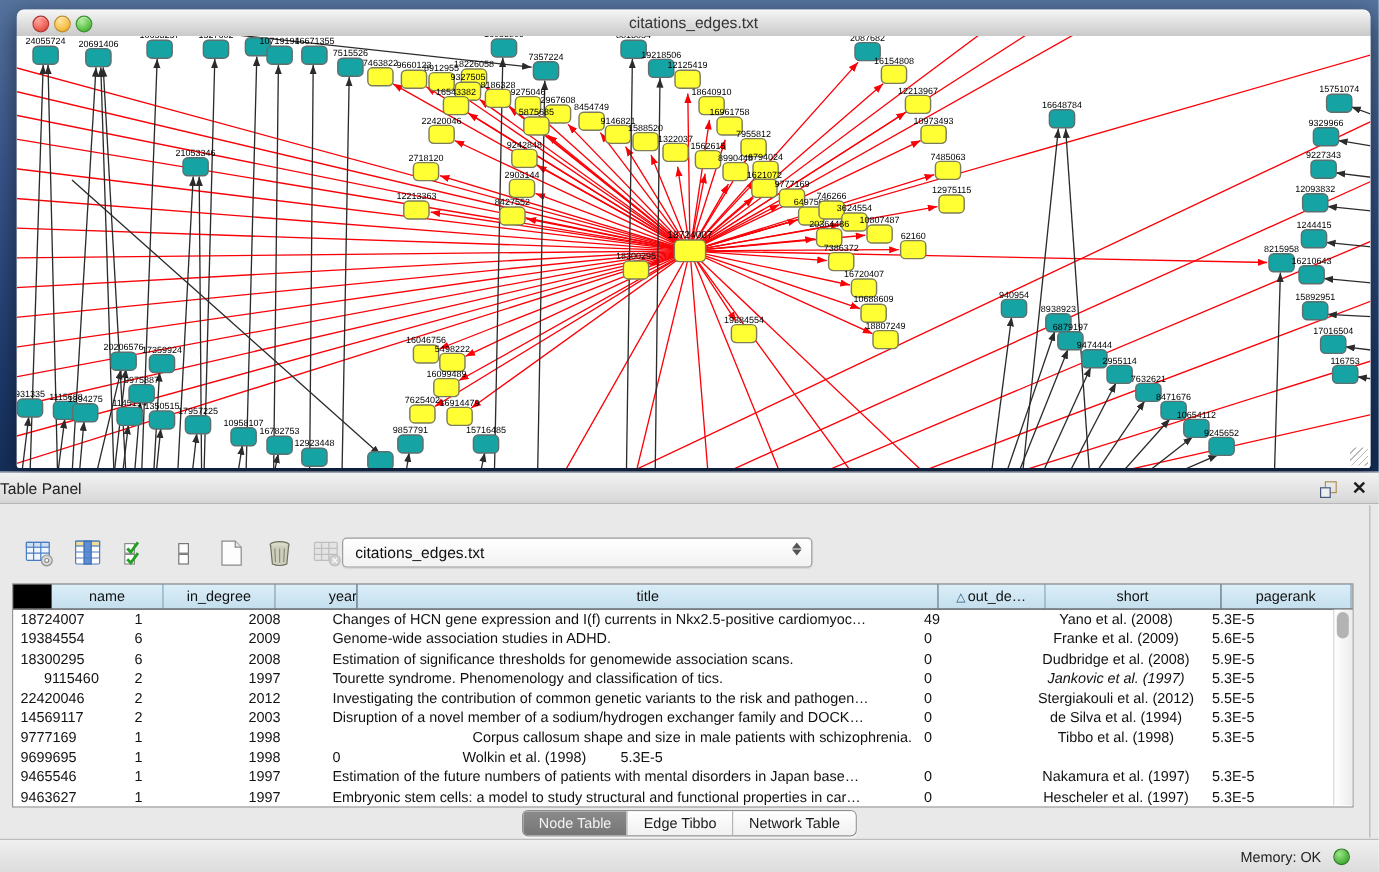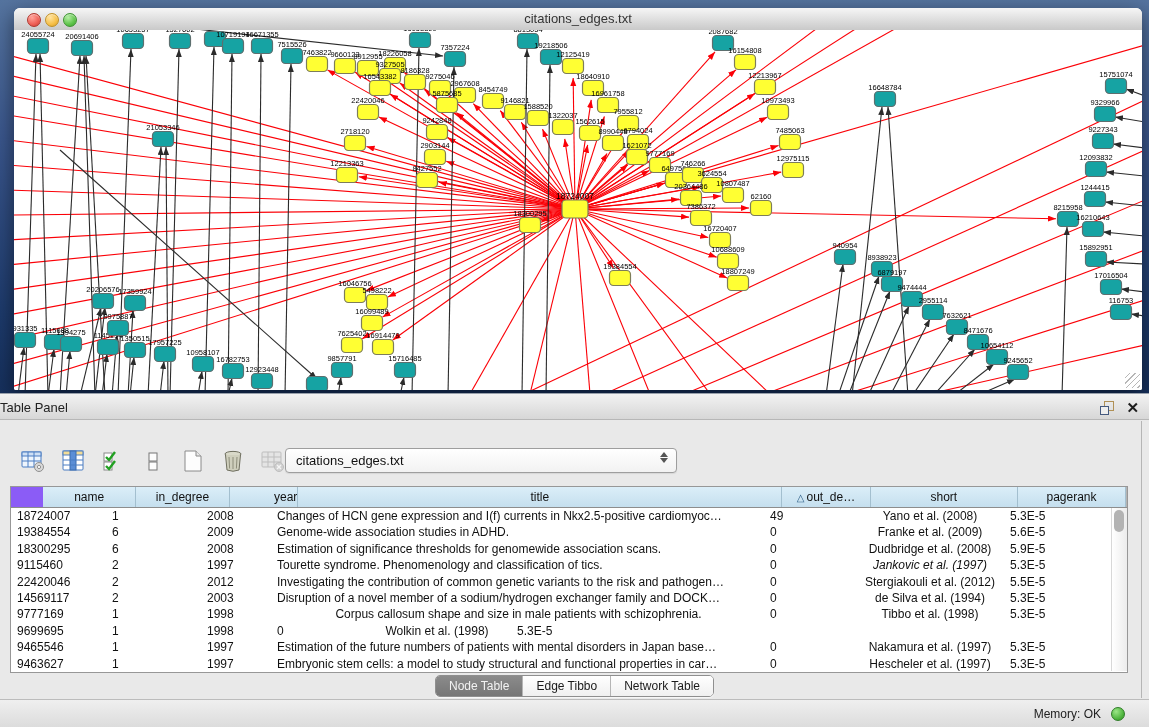--- a/index.html
+++ b/index.html
@@ -38,21 +38,21 @@
   .fx{font-family:"Liberation Serif",serif;font-style:italic;font-size:15px;font-weight:bold;color:#222;}
   .combo{position:absolute;left:285px;top:448px;width:392px;height:25px;background:linear-gradient(#ffffff,#f2f2f2);
     border:1px solid #9e9e9e;border-radius:4px;font-size:13px;color:#111;line-height:23px;
     padding-left:10px;box-sizing:border-box;box-shadow:0 1px 1px rgba(0,0,0,.08);}
   .combo .stepper{position:absolute;right:6px;top:3px;width:12px;display:flex;flex-direction:column;align-items:center;gap:1px;}
   .combo .stepper span{width:0;height:0;border-left:4px solid transparent;border-right:4px solid transparent;}
   .combo .stepper .up{border-bottom:5px solid #555;}
   .combo .stepper .dn{border-top:5px solid #555;}
   
   .dtable{position:absolute;left:10px;top:486px;width:1118px;height:187px;border:1px solid #979797;background:#fff;box-sizing:border-box;}
-  .thead{display:flex;height:21px;background:#8b5cf6;border-bottom:1px solid #8d8d8d;box-sizing:border-box;padding-left:32px;}
+  .thead{display:flex;height:21px;background:#000000;border-bottom:1px solid #8d8d8d;box-sizing:border-box;padding-left:32px;}
   .th{font-size:12px;color:#111;text-align:center;line-height:20px;border-right:1px solid #a3bfcf;box-sizing:border-box;
       overflow:hidden;white-space:nowrap;background:linear-gradient(#dbeef8,#c5dfee);}
   .th .sort{color:#2c5d86;font-size:10px;margin-right:2px;}
   .thcorner{flex:1;background:#e4e4e4;border-left:1px solid #b5b5b5;}
   .tbody{position:relative;height:164px;overflow:hidden;}
   .trow{display:flex;height:16.4px;line-height:16.4px;font-size:12px;color:#111;}
   .td{overflow:hidden;white-space:nowrap;box-sizing:border-box;padding:0 4px 0 6px;}
   .vscroll{position:absolute;right:0;top:21px;bottom:1px;width:15px;background:linear-gradient(90deg,#ffffff,#ececec);border-left:1px solid #d8d8d8;}
   .vthumb{position:absolute;left:2px;top:2px;width:10px;height:22px;background:#b3b3b3;border-radius:6px;}
   .panel-rborder{position:absolute;left:1141px;top:421px;width:1px;height:277px;background:#b5b5b5;}
@@ -556,21 +556,21 @@
       <div class="trow">
         <div class="td" style="width: 95px; text-align: left;">18300295</div>
         <div class="td" style="width: 95px; text-align: left;">6</div>
         <div class="td" style="width: 70px; text-align: left;">2008</div>
         <div class="td" style="width: 493px; text-align: left;">Estimation of significance thresholds for genomewide association scans.</div>
         <div class="td" style="width: 90px; text-align: left;">0</div>
         <div class="td" style="width: 150px; text-align: center;">Dudbridge et al. (2008)</div>
         <div class="td" style="width: 110px; text-align: left;">5.9E-5</div>
       </div>
       <div class="trow">
-        <div class="td" style="width: 95px; text-align: left;">9115460</div>
+        <div class="td" style="width: 95px; text-align: center;">9115460</div>
         <div class="td" style="width: 95px; text-align: left;">2</div>
         <div class="td" style="width: 70px; text-align: left;">1997</div>
         <div class="td" style="width: 493px; text-align: left;">Tourette syndrome. Phenomenology and classification of tics.</div>
         <div class="td" style="width: 90px; text-align: left;">0</div>
         <div class="td" style="width: 150px; text-align: center; font-style: italic;">Jankovic et al. (1997)</div>
         <div class="td" style="width: 110px; text-align: left;">5.3E-5</div>
       </div>
       <div class="trow">
         <div class="td" style="width: 95px; text-align: left;">22420046</div>
         <div class="td" style="width: 95px; text-align: left;">2</div>
@@ -586,21 +586,21 @@
         <div class="td" style="width: 70px; text-align: left;">2003</div>
         <div class="td" style="width: 493px; text-align: left;">Disruption of a novel member of a sodium/hydrogen exchanger family and DOCK…</div>
         <div class="td" style="width: 90px; text-align: left;">0</div>
         <div class="td" style="width: 150px; text-align: center;">de Silva et al. (1994)</div>
         <div class="td" style="width: 110px; text-align: left;">5.3E-5</div>
       </div>
       <div class="trow">
         <div class="td" style="width: 95px; text-align: left;">9777169</div>
         <div class="td" style="width: 95px; text-align: left;">1</div>
         <div class="td" style="width: 70px; text-align: left;">1998</div>
-        <div class="td" style="width: 493px; text-align: center;">Corpus callosum shape and size in male patients with schizophrenia.</div>
+        <div class="td" style="width: 493px; text-align: right;">Corpus callosum shape and size in male patients with schizophrenia.</div>
         <div class="td" style="width: 90px; text-align: left;">0</div>
         <div class="td" style="width: 150px; text-align: center;">Tibbo et al. (1998)</div>
         <div class="td" style="width: 110px; text-align: left;">5.3E-5</div>
       </div>
       <div class="trow">
         <div class="td" style="width: 95px; text-align: left;">9699695</div>
         <div class="td" style="width: 95px; text-align: left;">1</div>
         <div class="td" style="width: 70px; text-align: left;">1998</div>
         <div class="td" style="width: 90px; text-align: left;">0</div>
         <div class="td" style="width: 150px; text-align: center;">Wolkin et al. (1998)</div>

